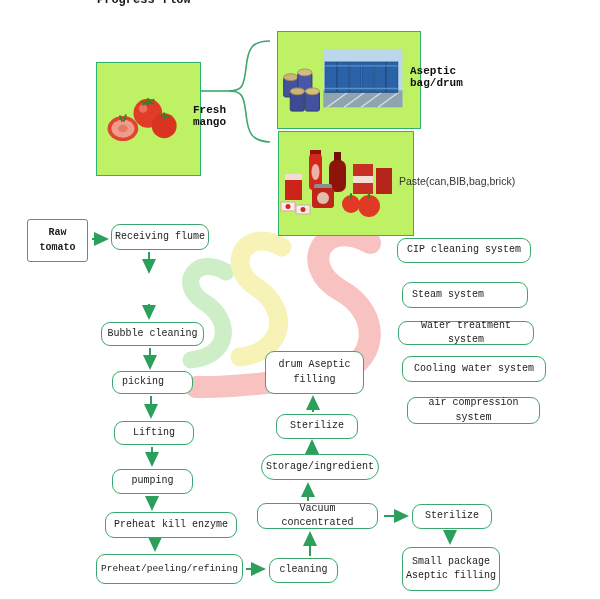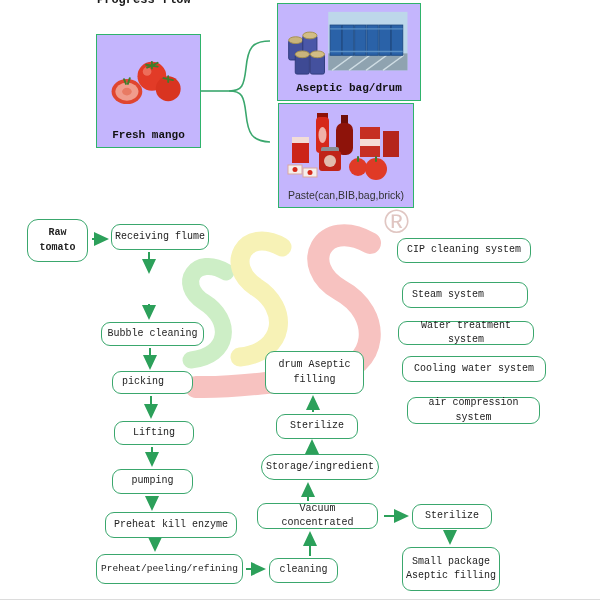--- a/index.html
+++ b/index.html
@@ -6,22 +6,22 @@
   #stage{position:relative;width:600px;height:600px;overflow:hidden;background:#ffffff;
          font-family:"Liberation Mono",monospace;border-bottom:1px solid #dcdcdc;box-sizing:border-box;}
   .layer{position:absolute;left:0;top:0;}
   
   .box{position:absolute;background:#fff;border:1.4px solid #3aa76d;border-radius:9px;
        display:flex;align-items:center;justify-content:center;text-align:center;
        font-size:10px;line-height:1.45;color:#222;z-index:3;box-sizing:border-box;padding:2px 3px;}
   .box.bold{font-weight:bold;}
   .box.left{justify-content:flex-start;text-align:left;padding-left:9px;}
   
-  .imgbox{position:absolute;background:#c4b5fd;border:1.8px solid #2fb36b;z-index:3;box-sizing:border-box;
-          display:flex;flex-direction:column;align-items:center;}
+  .imgbox{position:absolute;background:#bef264;border:1.8px solid #2fb36b;z-index:3;box-sizing:border-box;
+          display:flex;flex-direction:row;align-items:center;margin-top:28px;}
   .imgbox .pic{flex:1;width:100%;display:flex;align-items:center;justify-content:center;}
   .imgcap{font-weight:bold;font-size:11px;color:#111;margin:0 0 6px 0;}
   .imgcap.sans{font-family:"Liberation Sans",sans-serif;font-weight:normal;font-size:10.5px;color:#333;}
   #page-title{position:absolute;left:97px;top:-7px;font-weight:bold;font-size:12px;color:#1a1a1a;z-index:4;}
   #reg-mark{position:absolute;left:384px;top:202px;font-size:34px;color:#e0c6c2;z-index:1;
             font-family:"Liberation Sans",sans-serif;}
   svg{display:block;}
 </style>
 </head>
 <body>
@@ -154,21 +154,21 @@
           <rect x="2" y="54" width="14" height="9"></rect>
           <rect x="17" y="57" width="14" height="9"></rect>
         </g>
         <circle cx="9" cy="58.5" r="2.5" fill="#d6281a"></circle>
         <circle cx="24" cy="61.5" r="2.5" fill="#d6281a"></circle>
       </svg>
     </div>
     <div class="imgcap sans">Paste(can,BIB,bag,brick)</div>
   </div>
 
-  <div class="box bold" style="left:27px;top:219px;width:61px;height:43px;border-radius:11px;">Raw tomato</div>
+  <div class="box bold" style="left:27px;top:219px;width:61px;height:43px;border-radius:3px;">Raw tomato</div>
   <div class="box" style="left:111px;top:224px;width:98px;height:26px;">Receiving flume</div>
   <div class="box" style="left:101px;top:322px;width:103px;height:24px;">Bubble cleaning</div>
   <div class="box left" style="left:112px;top:371px;width:81px;height:23px;">picking</div>
   <div class="box" style="left:114px;top:421px;width:80px;height:24px;">Lifting</div>
   <div class="box" style="left:112px;top:469px;width:81px;height:25px;">pumping</div>
   <div class="box" style="left:105px;top:512px;width:132px;height:26px;">Preheat kill enzyme</div>
   <div class="box" style="left:96px;top:554px;width:147px;height:30px;font-size:9.5px;">Preheat/peeling/refining</div>
 
   <div class="box" style="left:269px;top:558px;width:69px;height:25px;">cleaning</div>
   <div class="box" style="left:257px;top:503px;width:121px;height:26px;">Vacuum concentrated</div>

